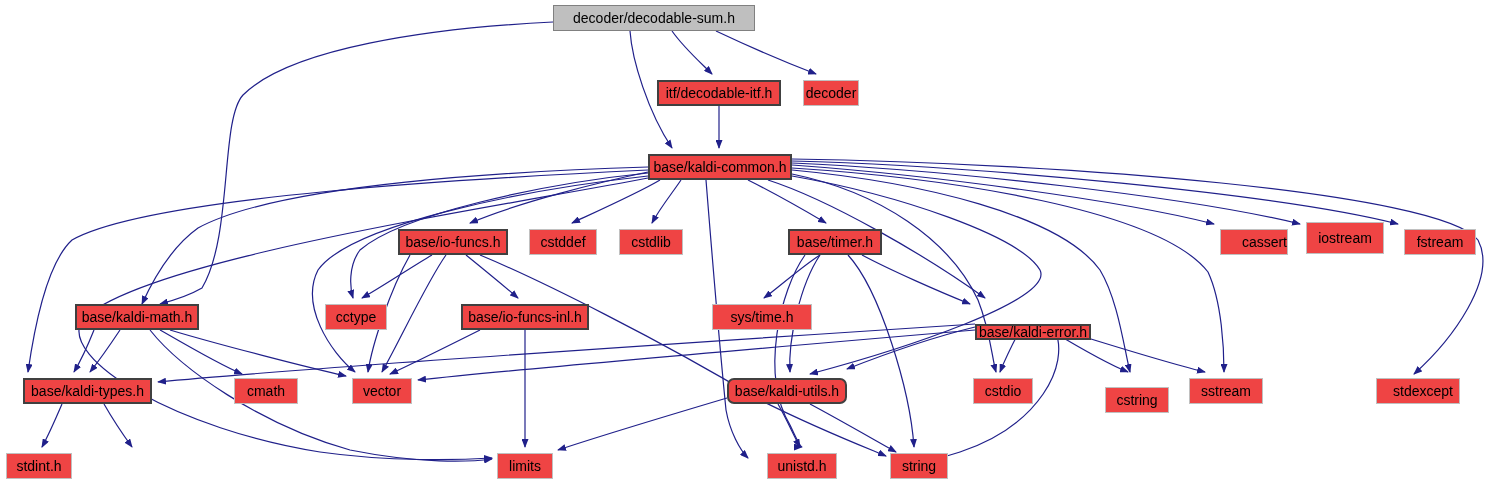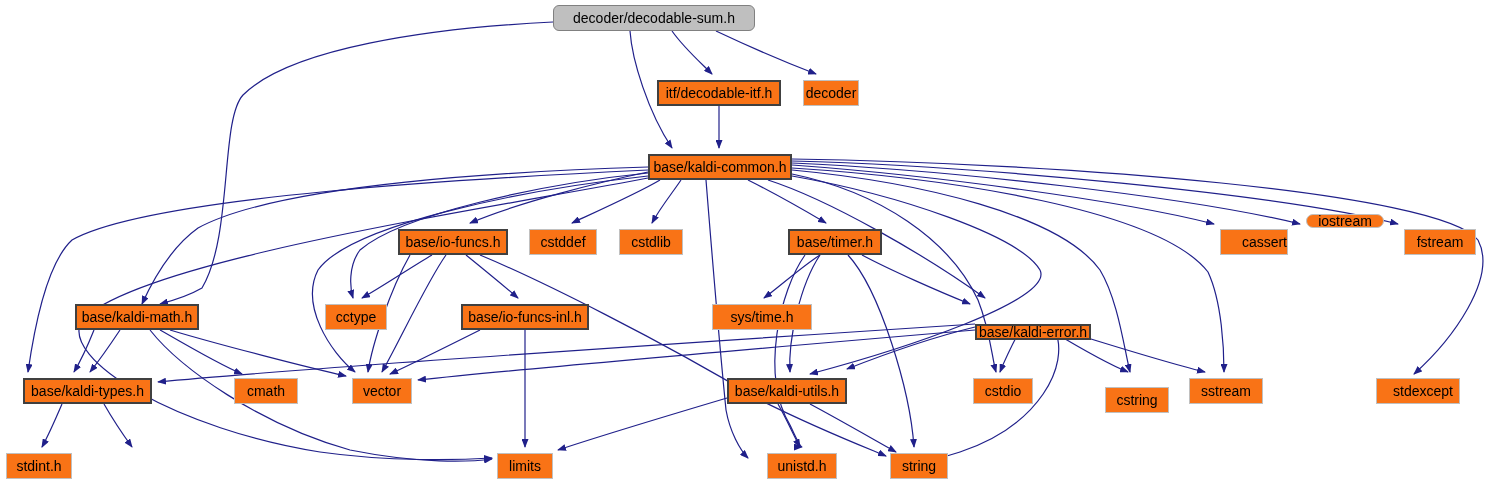--- a/index.html
+++ b/index.html
@@ -27,21 +27,21 @@
   .node {
     position: absolute;
     box-sizing: border-box;
     display: flex;
     align-items: center;
     justify-content: center;
     font-size: 14px;
     line-height: 1;
     color: #000000;
     white-space: nowrap;
-    background: #f97316;
+    background: #ef4444;
     border: 1px solid #c0c0c0;
     z-index: 5;
   }
   .node.strong {
     border: 2px solid #404040;
   }
   .node.root {
     background: #bfbfbf;
     border: 1px solid #808080;
   }
@@ -109,21 +109,21 @@
         <path d="M 94,330 C 88,345 80,362 74,372" fill="none" stroke="#20208a" stroke-width="1.2" marker-end="url(#arrow)"></path>
         <path d="M 62,404 C 56,418 48,436 42,447" fill="none" stroke="#20208a" stroke-width="1.2" marker-end="url(#arrow)"></path>
         <path d="M 104,404 C 112,418 124,436 132,447" fill="none" stroke="#20208a" stroke-width="1.2" marker-end="url(#arrow)"></path>
         <path d="M 778,404 C 786,418 794,436 800,447" fill="none" stroke="#20208a" stroke-width="1.2" marker-end="url(#arrow)"></path>
         <path d="M 810,404 C 840,420 878,442 896,452" fill="none" stroke="#20208a" stroke-width="1.2" marker-end="url(#arrow)"></path>
         <path d="M 727,398 C 680,412 600,436 558,450" fill="none" stroke="#20208a" stroke-width="1.2" marker-end="url(#arrow)"></path>
         <path d="M 410,255 C 390,290 372,345 368,372" fill="none" stroke="#20208a" stroke-width="1.2" marker-end="url(#arrow)"></path>
       </g>
   </svg>
   <div id="nodes">
-      <div class="node root" style="left: 553px; top: 5px; width: 202px; height: 26px; border-radius: 6px;">
+      <div class="node root" style="left: 553px; top: 5px; width: 202px; height: 26px;">
         <span class="node-label">decoder/decodable-sum.h</span>
       </div>
       <div class="node strong" style="left: 657px; top: 80px; width: 124px; height: 26px;">
         <span class="node-label">itf/decodable-itf.h</span>
       </div>
       <div class="node weak" style="left: 803px; top: 80px; width: 56px; height: 26px;">
         <span class="node-label">decoder</span>
       </div>
       <div class="node strong" style="left: 648px; top: 154px; width: 144px; height: 26px;">
         <span class="node-label">base/kaldi-common.h</span>
@@ -136,21 +136,21 @@
       </div>
       <div class="node weak" style="left: 619px; top: 229px; width: 64px; height: 26px;">
         <span class="node-label">cstdlib</span>
       </div>
       <div class="node strong" style="left: 788px; top: 229px; width: 94px; height: 26px;">
         <span class="node-label">base/timer.h</span>
       </div>
       <div class="node weak" style="left: 1220px; top: 229px; width: 68px; height: 26px; justify-content: flex-end;">
         <span class="node-label">cassert</span>
       </div>
-      <div class="node weak" style="left: 1306px; top: 214px; width: 78px; height: 14px; border-radius: 13px;">
+      <div class="node weak" style="left: 1306px; top: 222px; width: 78px; height: 32px;">
         <span class="node-label">iostream</span>
       </div>
       <div class="node weak" style="left: 1404px; top: 229px; width: 72px; height: 26px;">
         <span class="node-label">fstream</span>
       </div>
       <div class="node strong" style="left: 75px; top: 304px; width: 124px; height: 26px;">
         <span class="node-label">base/kaldi-math.h</span>
       </div>
       <div class="node weak" style="left: 325px; top: 304px; width: 62px; height: 26px;">
         <span class="node-label">cctype</span>
@@ -166,21 +166,21 @@
       </div>
       <div class="node strong" style="left: 23px; top: 378px; width: 129px; height: 26px;">
         <span class="node-label">base/kaldi-types.h</span>
       </div>
       <div class="node weak" style="left: 222px; top: 378px; width: 64px; height: 26px; margin-left: 12px;">
         <span class="node-label">cmath</span>
       </div>
       <div class="node weak" style="left: 352px; top: 378px; width: 60px; height: 26px;">
         <span class="node-label">vector</span>
       </div>
-      <div class="node strong" style="left: 727px; top: 378px; width: 120px; height: 26px;">
+      <div class="node strong" style="left: 727px; top: 378px; width: 120px; height: 26px; border-radius: 7px;">
         <span class="node-label">base/kaldi-utils.h</span>
       </div>
       <div class="node weak" style="left: 973px; top: 378px; width: 60px; height: 26px;">
         <span class="node-label">cstdio</span>
       </div>
       <div class="node weak" style="left: 1105px; top: 387px; width: 64px; height: 26px;">
         <span class="node-label">cstring</span>
       </div>
       <div class="node weak" style="left: 1189px; top: 378px; width: 74px; height: 26px;">
         <span class="node-label">sstream</span>

